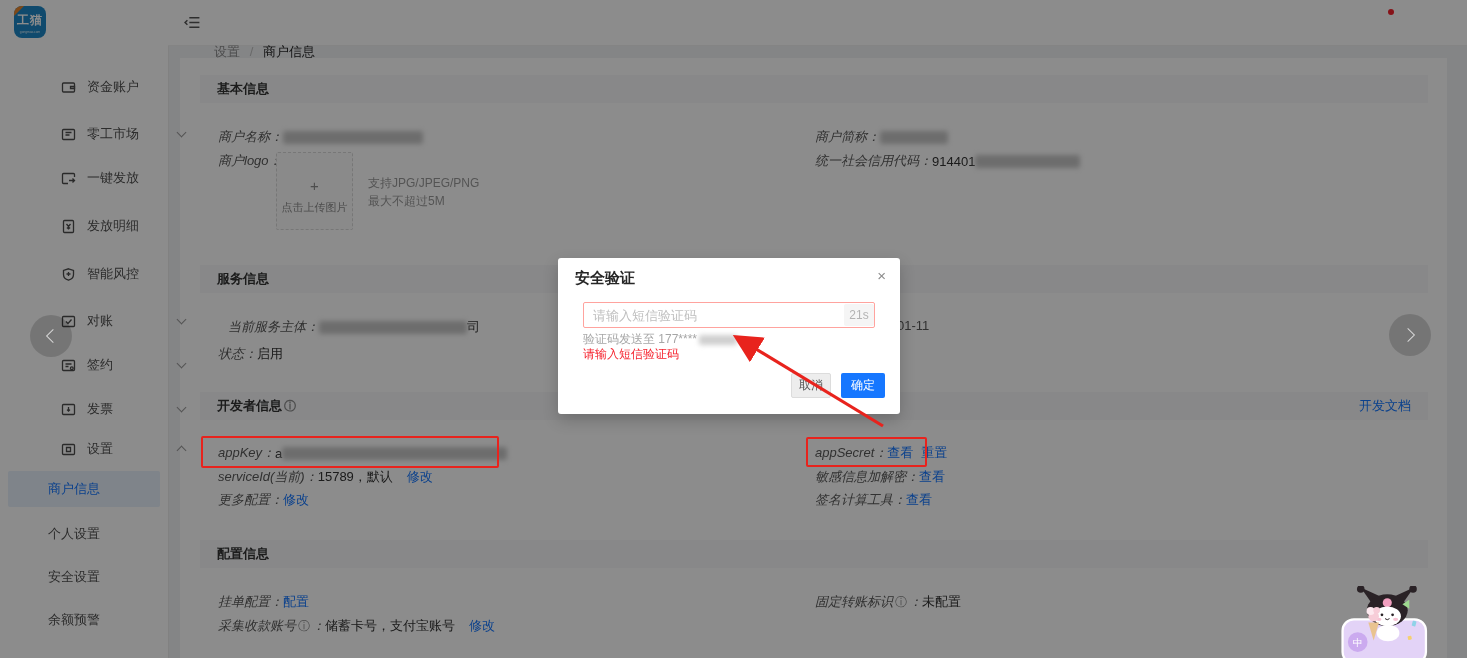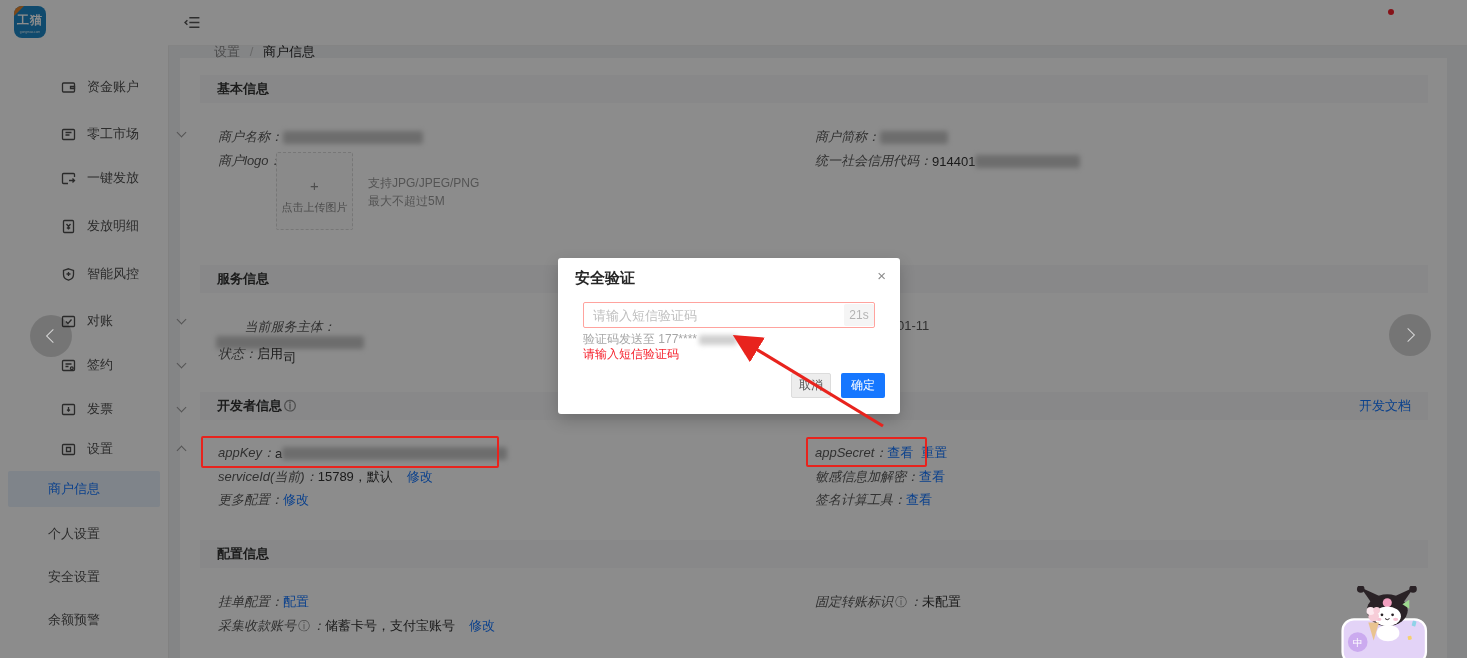--- a/index.html
+++ b/index.html
@@ -213,21 +213,21 @@
   <div class="upload">
     <div class="plus">+</div>
     <div class="txt">点击上传图片</div>
   </div>
   <div class="hint" style="left:368px;top:175px;text-align:right;">支持JPG/JPEG/PNG</div>
   <div class="hint" style="left:368px;top:193px;">最大不超过5M</div>
 
   <div class="secbar" style="top:265px;">
     <span>服务信息</span>
   </div>
-  <div class="row" style="left:216px;top:318px;flex-direction:column;">
+  <div class="row" style="left:228px;top:318px;">
     <span class="lbl">当前服务主体：</span>
     <span class="blurbar" style="width:148px;"></span>
     <span class="val">司</span>
   </div>
   <div class="frag" style="left:897px;top:318px;width:40px;color:#595959;">01-11</div>
   <div class="row" style="left:218px;top:345px;">
     <span class="lbl">状态：</span>
     <span class="val">启用</span>
   </div>
 

